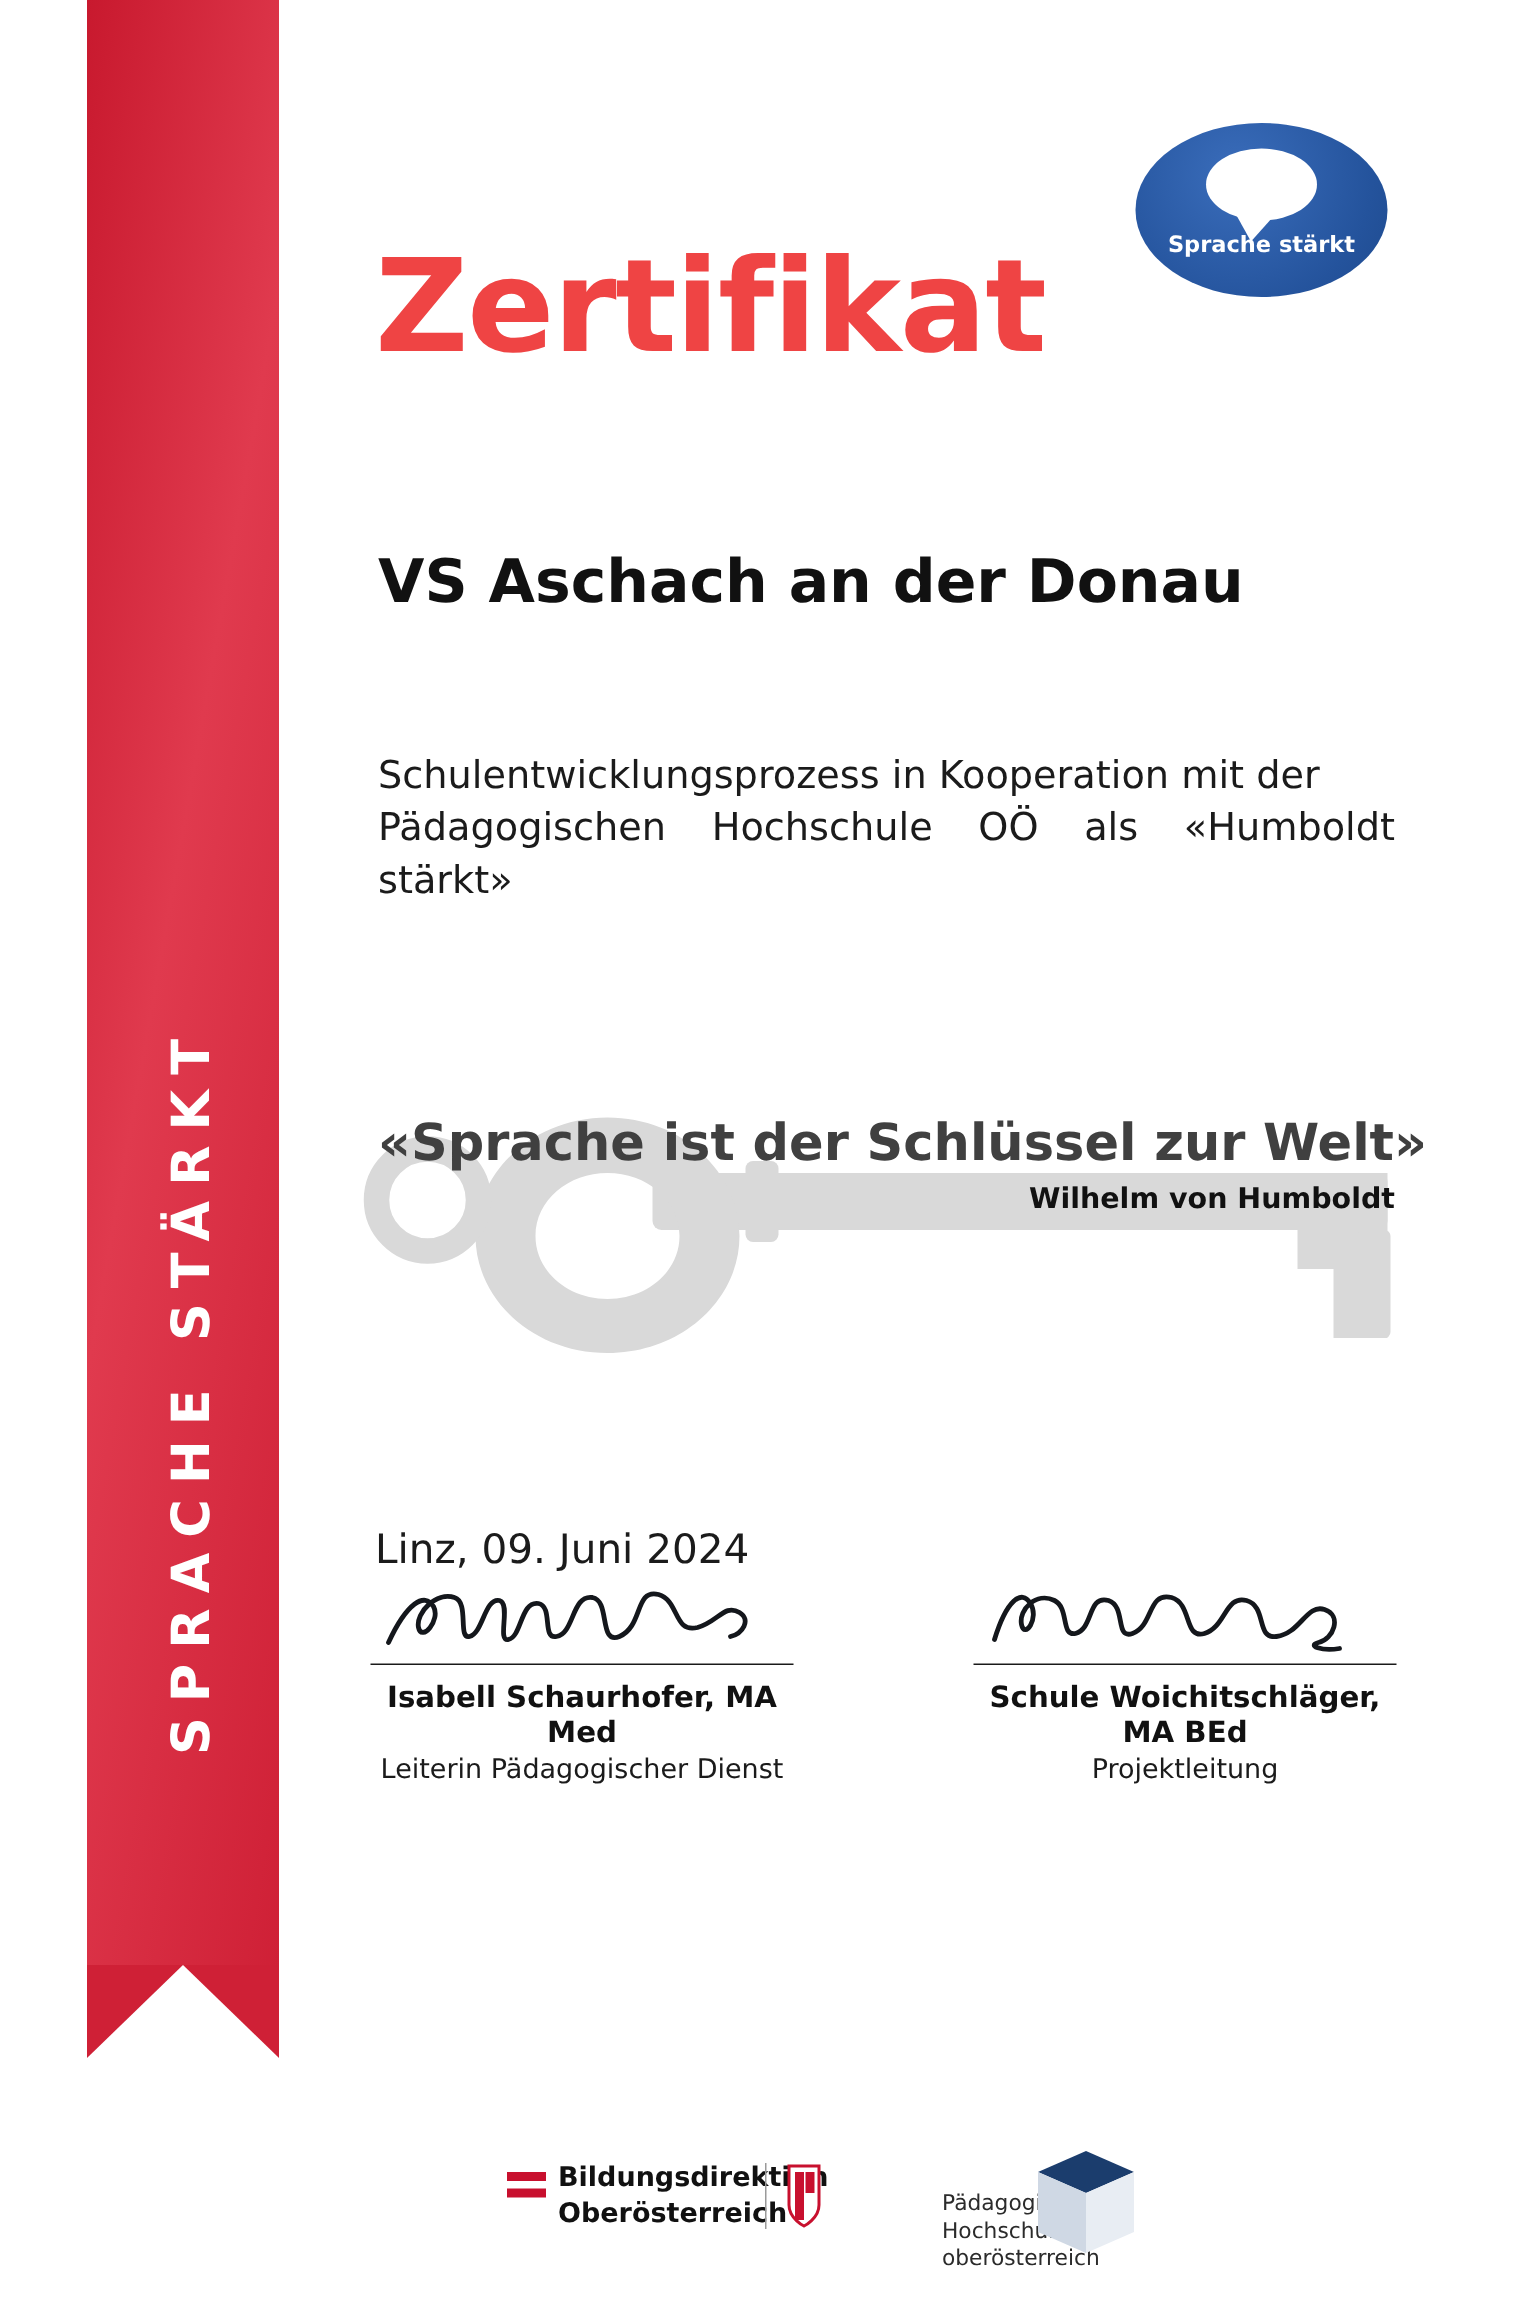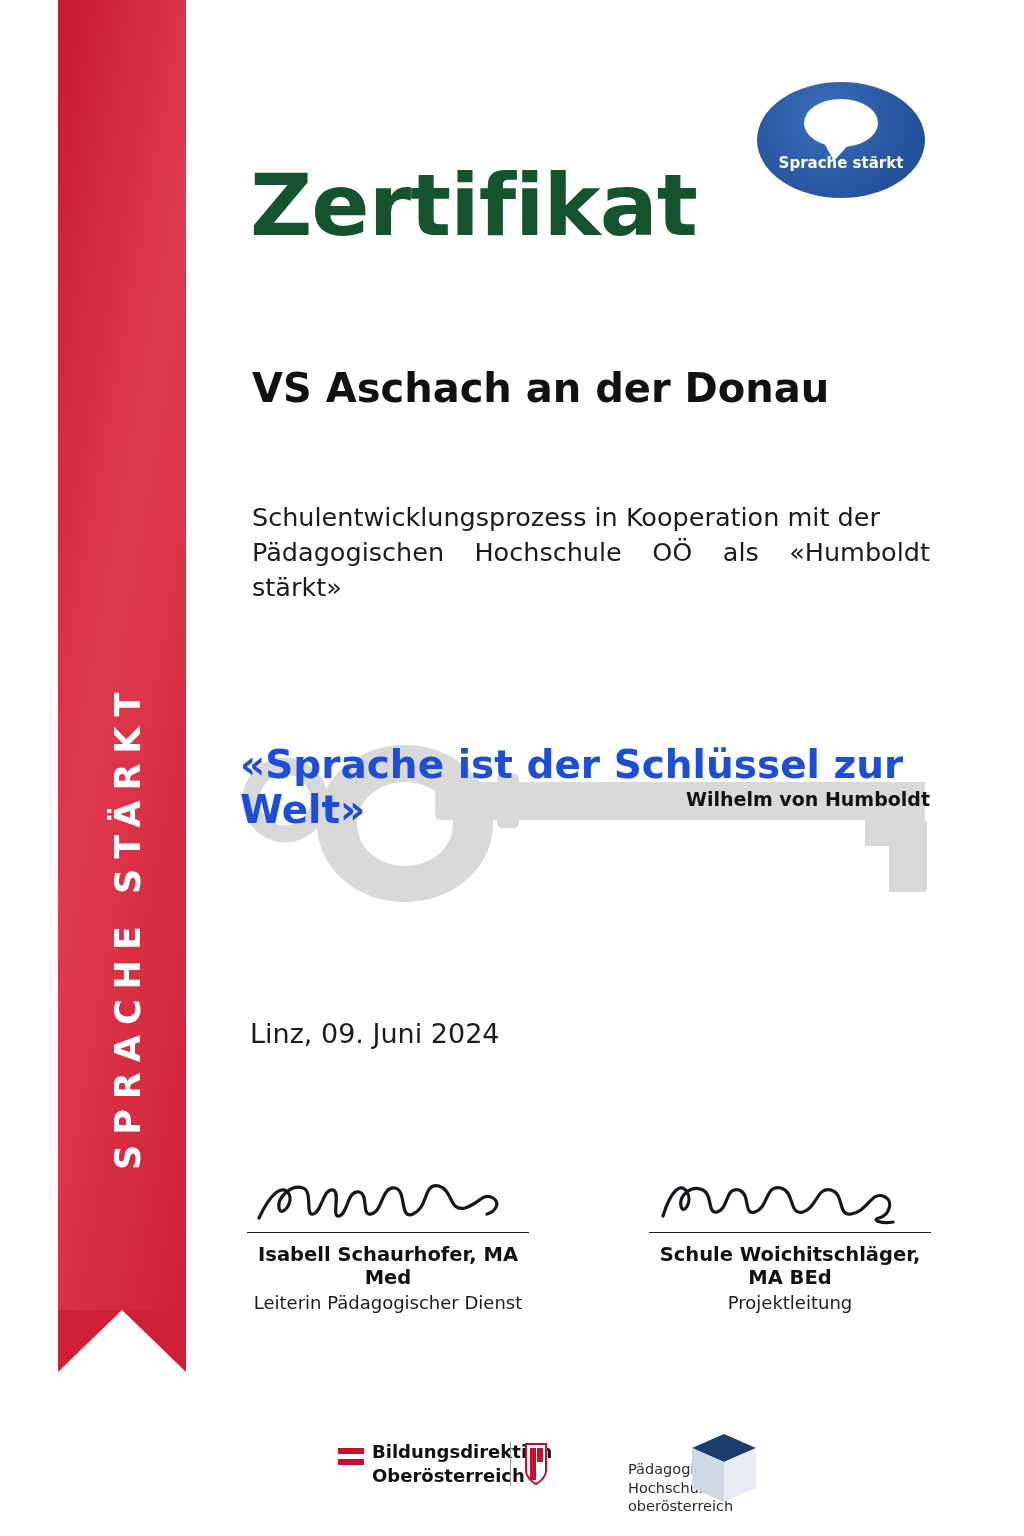--- a/index.html
+++ b/index.html
@@ -113,21 +113,21 @@
     height: 230px;
     z-index: 0;
   }
   .title {
     position: absolute;
     left: 250px;
     top: 155px;
     font-size: 86px;
     font-weight: bold;
     letter-spacing: -1px;
-    color: #14532d;
+    color: #ef4444;
   }
   .school {
     position: absolute;
     left: 252px;
     top: 365px;
     font-size: 40px;
     font-weight: bold;
     color: #111111;
   }
   .body-text {
@@ -136,25 +136,25 @@
     top: 500px;
     width: 678px;
     font-size: 25.5px;
     line-height: 1.37;
     text-align: justify;
     color: #1b1b1b;
   }
   .body-text .lastline { text-align: left; }
   .quote {
     position: absolute;
-    left: 240px;
+    left: 252px;
     top: 742px;
-    font-size: 39px;
-    font-weight: bold;
-    color: #1d4ed8;
+    font-size: 34px;
+    font-weight: bold;
+    color: #404040;
   }
   .quote-author {
     position: absolute;
     left: 252px;
     top: 788px;
     width: 678px;
     text-align: right;
     font-size: 19px;
     font-weight: bold;
     color: #111111;
@@ -163,21 +163,21 @@
     position: absolute;
     left: 250px;
     top: 1018px;
     font-size: 27px;
     color: #1b1b1b;
   }
 
   
   .sig-block {
     position: absolute;
-    top: 1172px;
+    top: 1049px;
     width: 300px;
     text-align: center;
   }
   .sig-left  { left: 238px; }
   .sig-right { left: 640px; }
   .sig-mark {
     height: 60px;
     position: relative;
   }
   .sig-mark svg { display: block; margin: 0 auto; }

